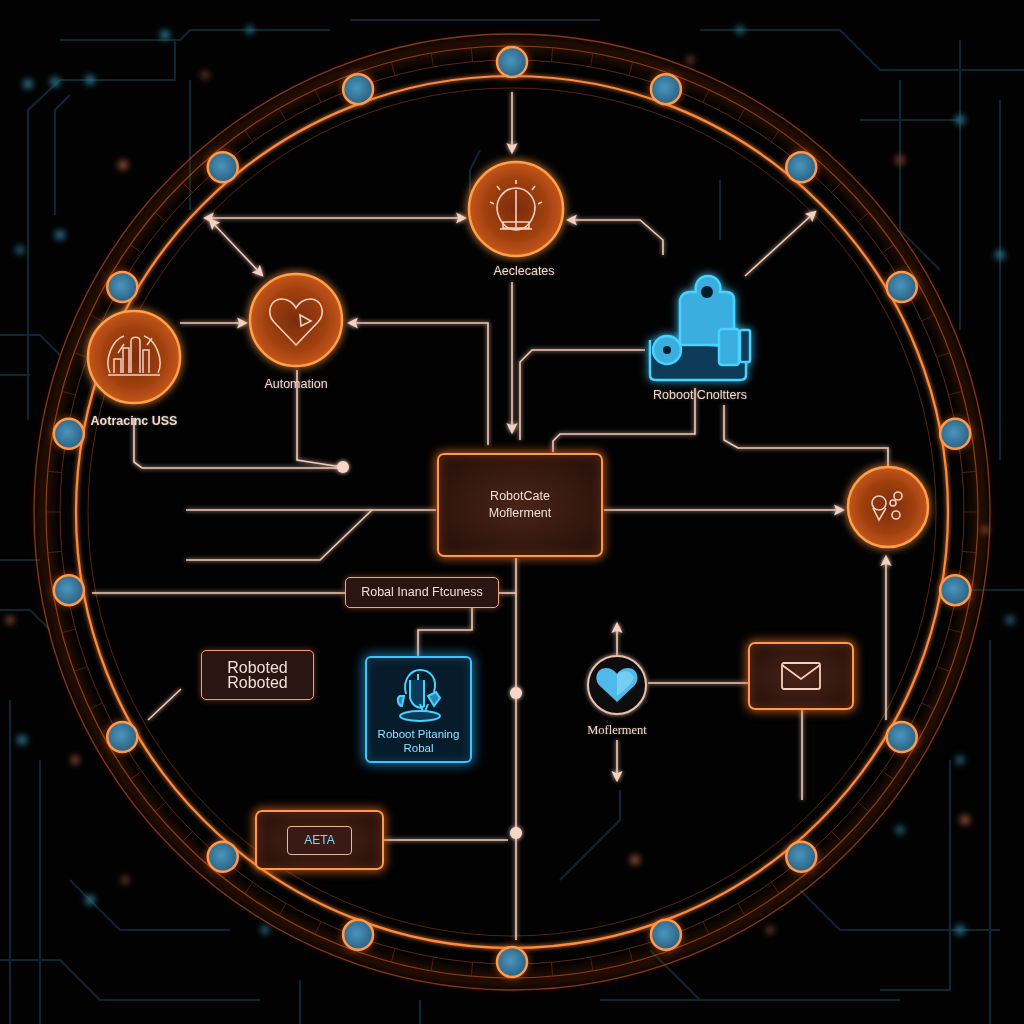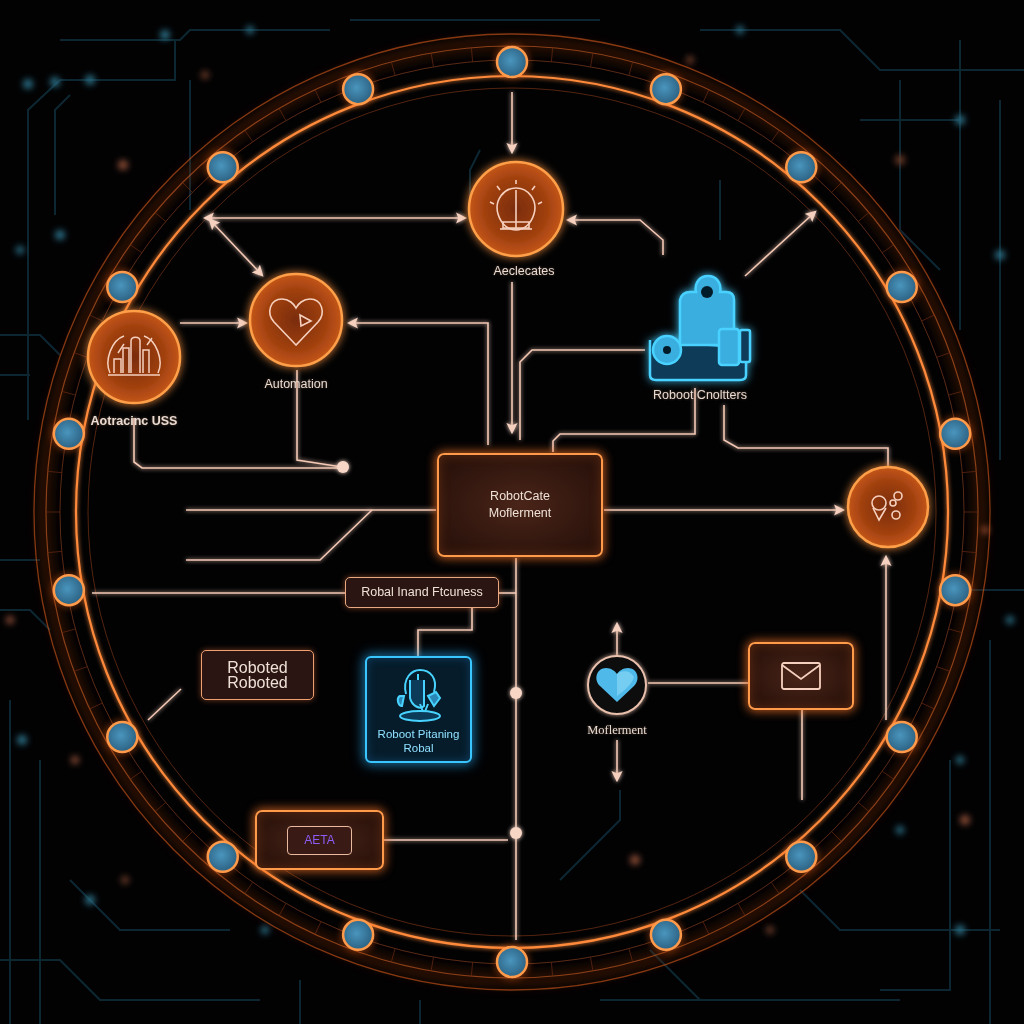--- a/index.html
+++ b/index.html
@@ -3,21 +3,21 @@
   <meta charset="utf-8">
   <style>
     html, body { margin: 0; padding: 0; background: #020203; }
     body { width: 1024px; height: 1024px; overflow: hidden; position: relative; font-family: "Liberation Sans", sans-serif; }
     #stage { position: absolute; left: 0; top: 0; width: 1024px; height: 1024px; }
     .lbl { position: absolute; color: #eadad0; font-size: 12.5px; text-align: center; white-space: nowrap; transform: translateX(-50%); text-shadow: 0 0 3px rgba(255,200,160,0.35); }
     .box { position: absolute; box-sizing: border-box; border-radius: 7px; display: flex; align-items: center; justify-content: center; flex-direction: column; text-align: center; color: #efe1d7; font-size: 12.5px; line-height: 17px; }
     .box.orange { border: 2px solid #ff9a4a; background: radial-gradient(ellipse at center, #4a2418 0%, #2e150d 70%, #251009 100%); box-shadow: 0 0 10px 2px rgba(255,120,40,0.65), inset 0 0 12px rgba(255,110,40,0.25); }
     .box.plain { border: 1.5px solid #e8a982; background: #2a1512; box-shadow: 0 0 6px rgba(255,130,70,0.45); border-radius: 5px; }
     .box.blue { border: 2px solid #39c6ff; background: #061c2a; box-shadow: 0 0 12px 2px rgba(40,180,255,0.6), inset 0 0 10px rgba(40,160,255,0.25); color: #8fe0ff; border-radius: 6px; }
-    .inner-badge { border: 1.5px solid #e9b9a0; border-radius: 4px; padding: 5px 16px; background: #3a1a14; color: #8b5cf6; font-size: 12px; }
+    .inner-badge { border: 1.5px solid #e9b9a0; border-radius: 4px; padding: 5px 16px; background: #3a1a14; color: #7dd3fc; font-size: 12px; }
   </style>
 </head>
 <body>
 
 <div id="stage">
   <svg id="svg" width="1024" height="1024" viewBox="0 0 1024 1024" xmlns="http://www.w3.org/2000/svg">
     <defs>
       <filter id="glowO" x="-50%" y="-50%" width="200%" height="200%">
         <feGaussianBlur stdDeviation="4" result="b"></feGaussianBlur>
         <feMerge>

